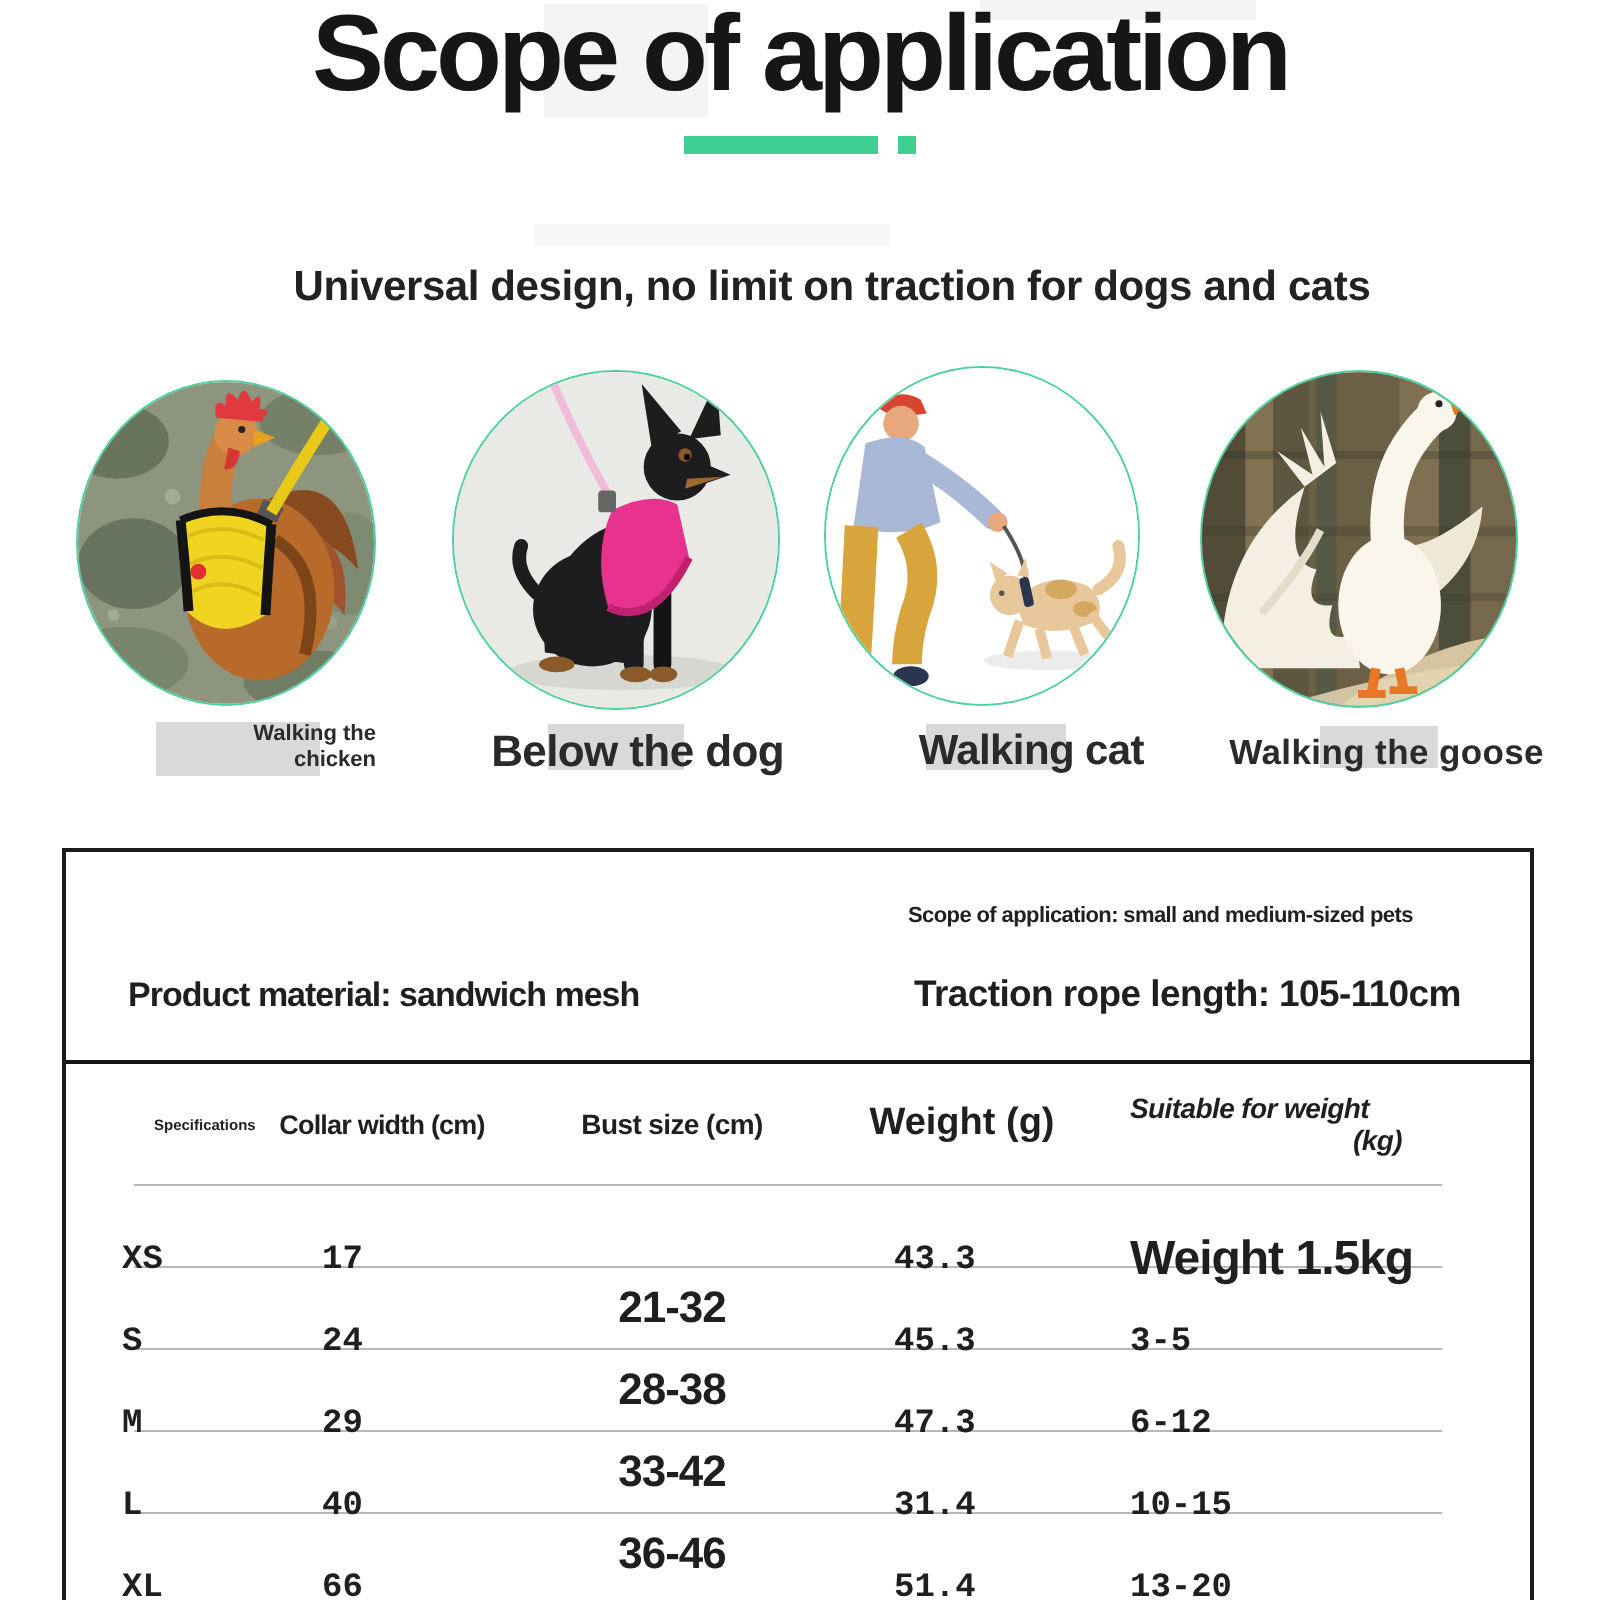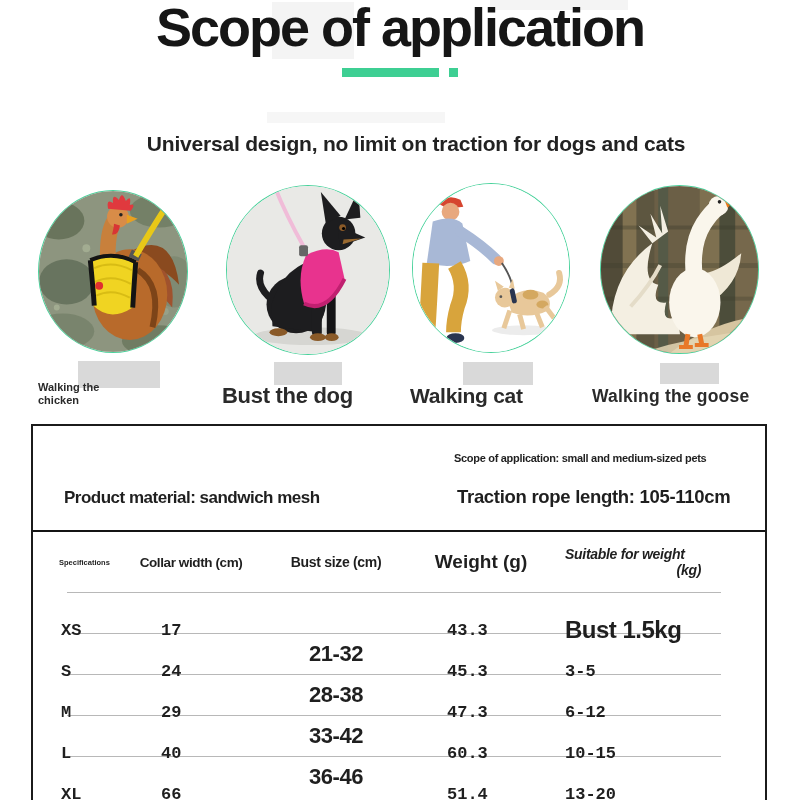--- a/index.html
+++ b/index.html
@@ -25,40 +25,40 @@
   .circle svg{display:block;width:100%;height:100%;}
   #scene-chicken{left:38px;top:190px;width:150px;height:163px;}
   #scene-dog{left:226px;top:185px;width:164px;height:170px;}
   #scene-cat{left:412px;top:183px;width:158px;height:170px;}
   #scene-goose{left:600px;top:185px;width:159px;height:169px;}
   .lab-hl{position:absolute;background:#d9d9d9;z-index:0;}
   #hl-lab-1{left:78px;top:361px;width:82px;height:27px;}
   #hl-lab-2{left:274px;top:362px;width:68px;height:23px;}
   #hl-lab-3{left:463px;top:362px;width:70px;height:23px;}
   #hl-lab-4{left:660px;top:363px;width:59px;height:21px;}
-  .scene-label{position:absolute;z-index:1;text-align:left;font-weight:700;color:#2a2a2a;margin-top:20px;}
+  .scene-label{position:absolute;z-index:1;text-align:right;font-weight:700;color:#2a2a2a;}
   #label-chicken{left:38px;top:361px;width:150px;font-size:11px;line-height:13px;}
   #label-dog{left:222px;top:363px;width:170px;font-size:22px;letter-spacing:-0.3px;}
   #label-cat{left:410px;top:364px;width:162px;font-size:21px;letter-spacing:-0.3px;}
   #label-goose{left:592px;top:366px;width:180px;font-size:17.5px;letter-spacing:0.2px;}
   
   #table-box{position:absolute;left:31px;top:424px;width:736px;height:376px;
     border:2px solid #1b1b1b;border-bottom:none;box-sizing:border-box;background:#fff;}
   .info{position:relative;height:104px;}
   .info div{position:absolute;font-weight:700;white-space:nowrap;}
   .info-name{left:8px;top:26px;font-size:11px;letter-spacing:-0.3px;}
   .info-scope{left:421px;top:26px;font-size:11px;letter-spacing:-0.3px;}
   .info-material{left:31px;top:62px;font-size:17px;letter-spacing:-0.5px;}
   .info-rope{left:424px;top:60px;font-size:18.5px;letter-spacing:-0.3px;}
   .heavy-line{height:2px;background:#141414;}
   .spec-grid .row{display:grid;grid-template-columns:88px 140px 150px 140px 1fr;
     align-items:center;height:40px;}
   .spec-grid .row.header{height:60px;}
   .sep{height:1px;background:#b8b8b8;margin:0 44px 0 34px;}
-  .h-spec{padding-left:26px;font-size:7.5px;font-weight:700;}
+  .h-spec{padding-left:44px;font-size:7.5px;font-weight:700;}
   .h-collar{text-align:center;font-size:13.5px;font-weight:700;letter-spacing:-0.4px;}
   .h-bust{text-align:center;font-size:14px;font-weight:700;letter-spacing:-0.3px;}
   .h-weight{text-align:center;font-size:19px;font-weight:700;}
   .h-suit{font-size:14px;font-weight:700;letter-spacing:-0.3px;padding-left:14px;font-style:italic;}
   .h-suit .l2{text-align:right;padding-right:64px;}
   .c-size{padding-left:28px;font:700 17px "Liberation Mono",monospace;}
   .c-collar{padding-left:40px;font:700 17px "Liberation Mono",monospace;}
   .c-bust{text-align:center;font:700 22px "Liberation Sans",sans-serif;letter-spacing:-0.5px;margin-top:48px;}
   .c-weight{padding-left:36px;font:700 17px "Liberation Mono",monospace;}
   .c-suit{padding-left:14px;font:700 17px "Liberation Mono",monospace;}
@@ -211,21 +211,21 @@
   </div>
 
   <div class="lab-hl" id="hl-lab-1"></div>
   <div class="lab-hl" id="hl-lab-2"></div>
   <div class="lab-hl" id="hl-lab-3"></div>
   <div class="lab-hl" id="hl-lab-4"></div>
   <div class="scene-label" id="label-chicken">
     <div>Walking the</div>
     <div>chicken</div>
   </div>
-  <div class="scene-label" id="label-dog">Bust the dog</div>
+  <div class="scene-label" id="label-dog">Below the dog</div>
   <div class="scene-label" id="label-cat">Walking cat</div>
   <div class="scene-label" id="label-goose">Walking the goose</div>
 
   <div id="table-box">
     <div class="info">
       <div class="info-scope">Scope of application: small and medium-sized pets</div>
       <div class="info-material">Product material: sandwich mesh</div>
       <div class="info-rope">Traction rope length: 105-110cm</div>
     </div>
     <div class="heavy-line"></div>
@@ -241,21 +241,21 @@
           <div class="l2">(kg)</div>
         </div>
       </div>
       <div class="sep"></div>
 
       <div class="row">
         <div class="c-size">XS</div>
         <div class="c-collar">17</div>
         <div class="c-bust">21-32</div>
         <div class="c-weight">43.3</div>
-        <div class="c-suit big">Bust 1.5kg</div>
+        <div class="c-suit big">Weight 1.5kg</div>
       </div>
       <div class="sep"></div>
 
       <div class="row">
         <div class="c-size">S</div>
         <div class="c-collar">24</div>
         <div class="c-bust">28-38</div>
         <div class="c-weight">45.3</div>
         <div class="c-suit">3-5</div>
       </div>
@@ -267,21 +267,21 @@
         <div class="c-bust">33-42</div>
         <div class="c-weight">47.3</div>
         <div class="c-suit">6-12</div>
       </div>
       <div class="sep"></div>
 
       <div class="row">
         <div class="c-size">L</div>
         <div class="c-collar">40</div>
         <div class="c-bust">36-46</div>
-        <div class="c-weight">60.3</div>
+        <div class="c-weight">31.4</div>
         <div class="c-suit">10-15</div>
       </div>
       <div class="sep"></div>
 
       <div class="row">
         <div class="c-size">XL</div>
         <div class="c-collar">66</div>
         <div class="c-bust">40-52</div>
         <div class="c-weight">51.4</div>
         <div class="c-suit">13-20</div>

